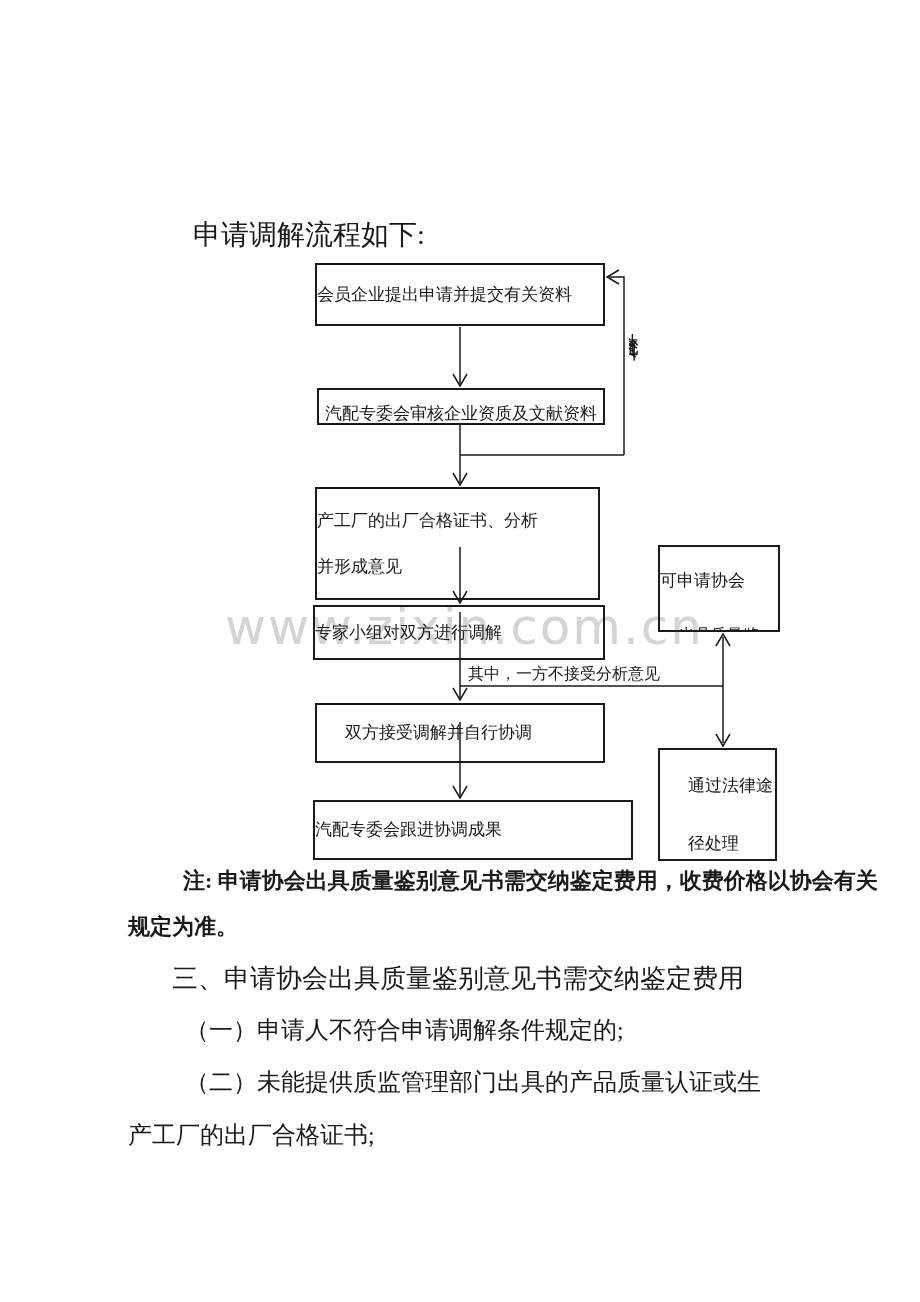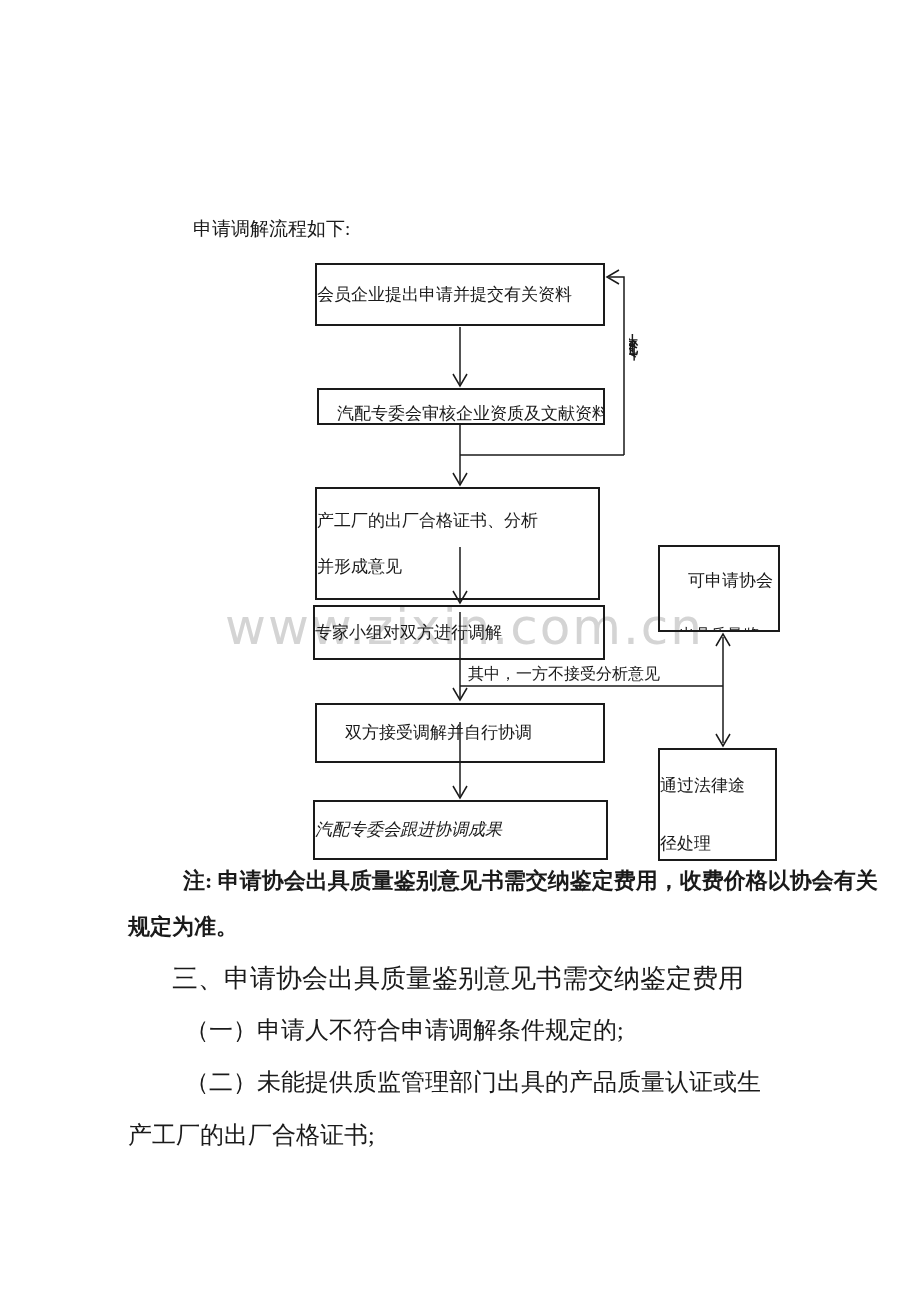--- a/index.html
+++ b/index.html
@@ -13,32 +13,32 @@
     font-size:50px;font-weight:400;color:#d4d4d4;letter-spacing:2px;
     z-index:1;white-space:nowrap;user-select:none;
   }
   #connectors{position:absolute;left:0;top:0;z-index:2;pointer-events:none;}
   .fbox{
     position:absolute;border:2px solid #1a1a1a;background:transparent;
     box-sizing:border-box;z-index:3;
     display:flex;flex-direction:column;align-items:flex-start;justify-content:center;
     font-size:17px;line-height:24px;text-align:center;
   }
-  .doc-title{position:absolute;font-size:19px;z-index:3;white-space:nowrap;}
+  .doc-title{position:absolute;font-size:28px;z-index:3;white-space:nowrap;}
   .note-line{position:absolute;font-weight:700;font-size:22px;z-index:3;white-space:nowrap;}
   .body-line{position:absolute;font-size:24px;z-index:3;white-space:nowrap;}
   .clip-label{position:absolute;overflow:hidden;z-index:3;white-space:nowrap;}
   #branch-label{left:468px;top:661px;width:262px;height:21px;font-size:16px;line-height:26px;}
   #feedback-label{left:629px;top:316px;width:12px;height:114px;}
   #feedback-label span{
     position:absolute;left:-13px;top:0;
     writing-mode:vertical-rl;font-size:20px;letter-spacing:3px;
   }
   #box2{overflow:hidden;justify-content:flex-start;}
-  #box2 .inner{position:absolute;left:0;top:11px;width:100%;line-height:26px;padding-left:12px;}
+  #box2 .inner{position:absolute;left:0;top:11px;width:100%;line-height:26px;}
   #box-apply{overflow:hidden;justify-content:flex-start;}
   #box-apply .l1{margin-top:22px;}
   #box-apply .l2{position:absolute;left:0;top:76px;width:100%;font-size:16px;text-align:center;}
   #box-legal{justify-content:flex-start;}
   #box-legal .l1{margin-top:24px;}
   #box-legal .l2{margin-top:34px;}
   #box3 .l2{margin-top:22px;}
 </style>
 </head>
 <body>
@@ -112,30 +112,30 @@
   </div>
 
   <div class="fbox" id="box4" style="left:313px;top:605px;width:292px;height:55px;">
     <span>专家小组对双方进行调解</span>
   </div>
 
   <div class="fbox" id="box5" style="left:315px;top:703px;width:290px;height:60px;padding-left:28px;">
     <span>双方接受调解并自行协调</span>
   </div>
 
-  <div class="fbox" id="box6" style="left:313px;top:800px;width:295px;height:60px;font-style:italic;">
+  <div class="fbox" id="box6" style="left:313px;top:800px;width:320px;height:60px;">
     <span>汽配专委会跟进协调成果</span>
   </div>
 
-  <div class="fbox" id="box-apply" style="left:658px;top:545px;width:122px;height:87px;padding-left:28px;">
+  <div class="fbox" id="box-apply" style="left:658px;top:545px;width:122px;height:87px;">
     <span class="l1">可申请协会</span>
     <div class="l2">出具质量鉴</div>
   </div>
 
-  <div class="fbox" id="box-legal" style="left:658px;top:748px;width:119px;height:113px;">
+  <div class="fbox" id="box-legal" style="left:658px;top:748px;width:119px;height:113px;padding-left:28px;">
     <span class="l1">通过法律途</span>
     <span class="l2">径处理</span>
   </div>
 
   <div class="clip-label" id="branch-label">其中，一方不接受分析意见</div>
 
   <div class="clip-label" id="feedback-label">
     <span>补充资料</span>
   </div>
 

